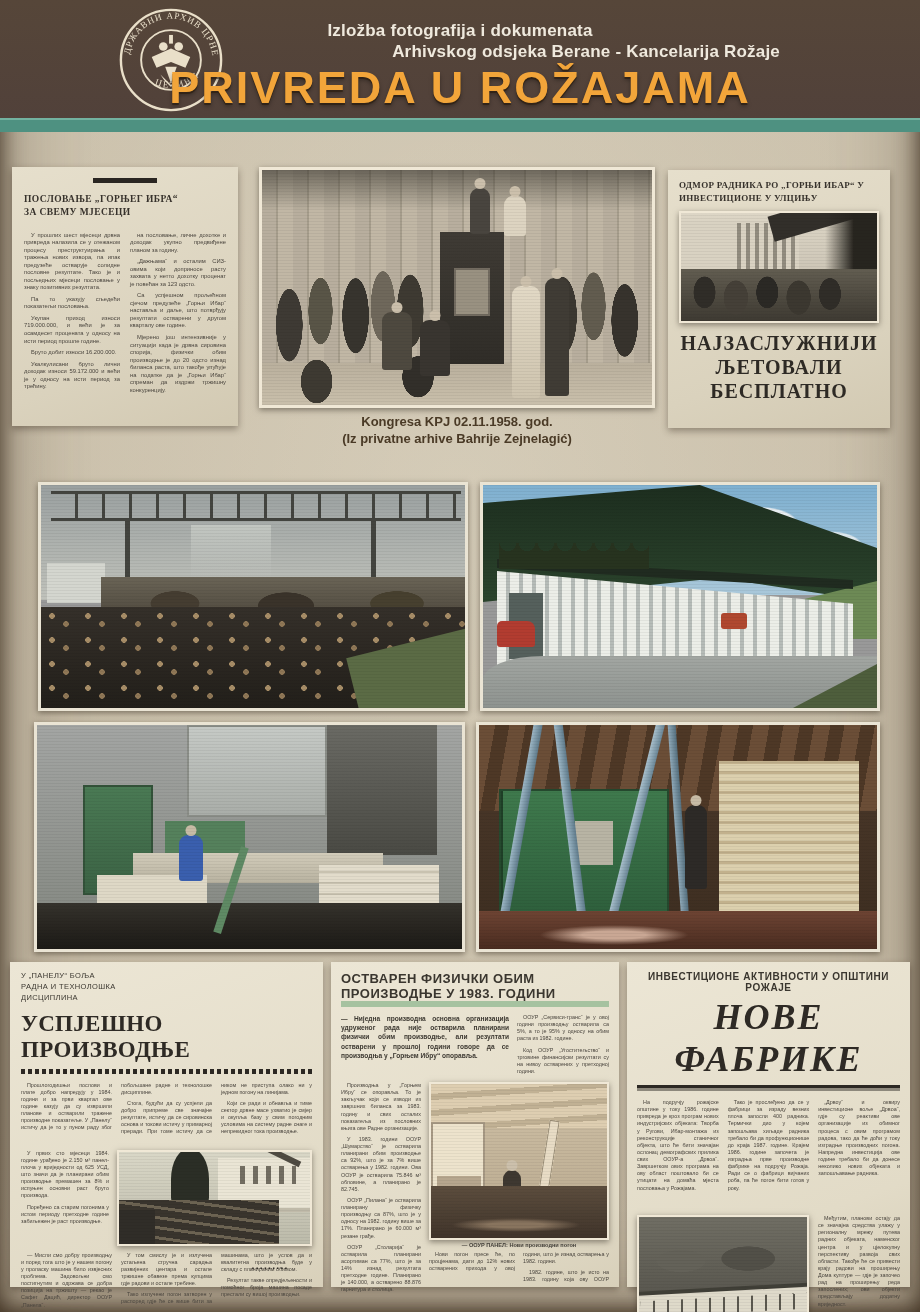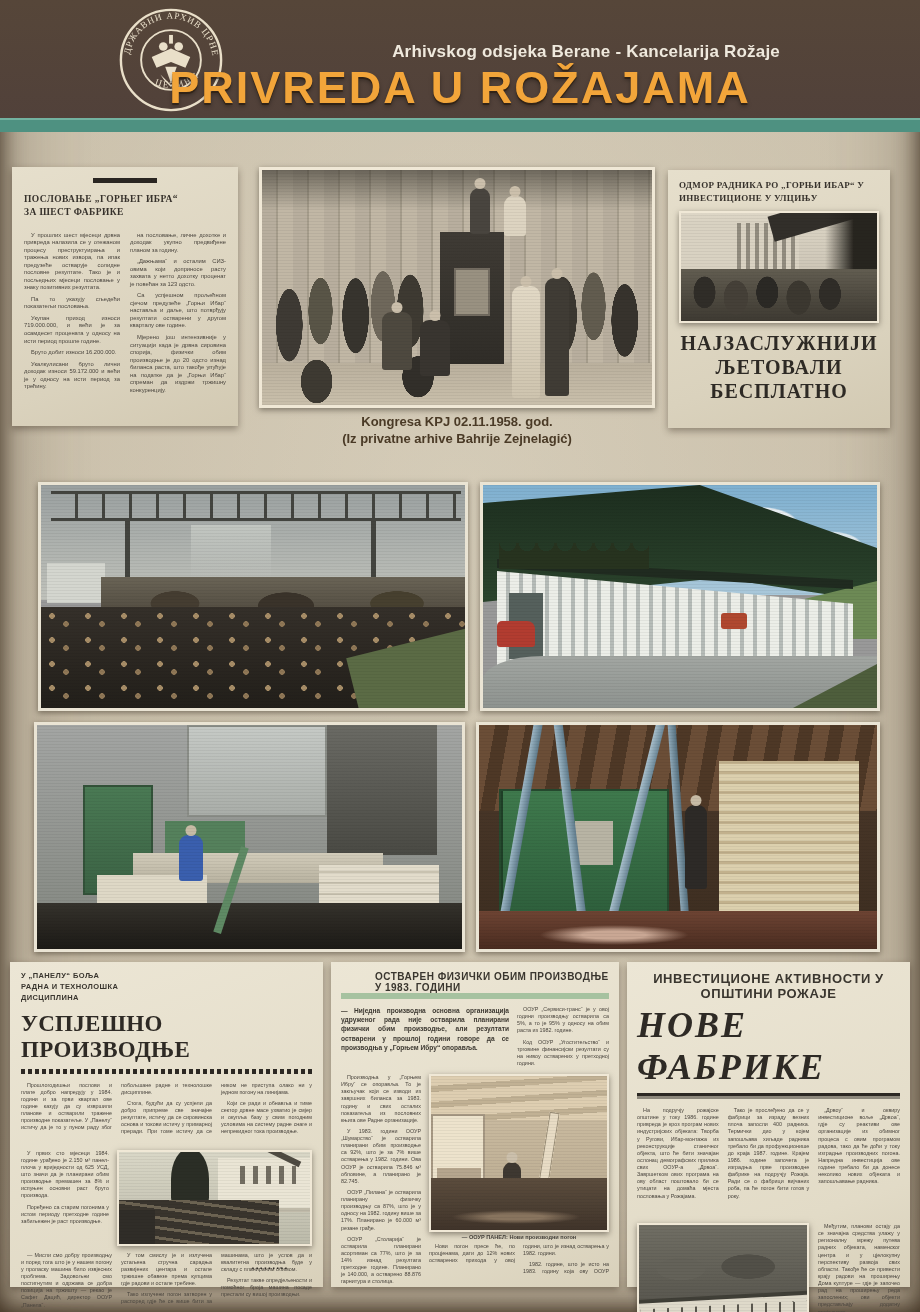--- a/index.html
+++ b/index.html
@@ -63,30 +63,31 @@
         <g fill="#e9dfc9">
           <rect x="53" y="29" width="4" height="9"></rect>
           <circle cx="47" cy="41" r="4.5"></circle>
             <circle cx="63" cy="41" r="4.5"></circle>
           <path d="M55,43 L35,52 L40,63 L55,57 L70,63 L75,52 Z"></path>
           <path d="M49,62 L55,79 L61,62 Z"></path>
           <path d="M44,70 L55,81 L66,70 L62,76 L55,83 L48,76 Z"></path>
         </g>
       </svg>
     </div>
+    <div class="abs sub1">Izložba fotografija i dokumenata</div>
     <div class="abs sub2">Arhivskog odsjeka Berane - Kancelarija Rožaje</div>
     <div class="abs main-title">PRIVREDA U ROŽAJAMA</div>
   </div>
   <div class="abs stripe"></div>
 
   <div class="abs paper" style="left:12px;top:167px;width:226px;height:259px;padding:8px 12px;">
     <div style="width:64px;height:5px;background:#2a2622;margin:3px auto 10px;"></div>
     <div class="kicker" style="font-size:9.5px;letter-spacing:.4px;line-height:1.4;">
         <div>ПОСЛОВАЊЕ „ГОРЊЕГ ИБРА“</div>
-        <div>ЗА ШЕСТ ФАБРИКЕ</div>
+        <div>ЗА СВЕМУ МЈЕСЕЦИ</div>
       </div>
     <div style="display:flex;gap:10px;margin-top:12px;">
       <div class="tiny" style="width:50%;">
           <p>У прошлих шест мјесеци дрвна привреда налазила се у отежаном процесу преструктуирања и тражења нових извора, па ипак предузеће остварује солидне пословне резултате. Тако је и посљедњих мјесеци пословање у знаку позитивних резултата.</p>
           <p>Па то указују сљедећи показатељи пословања.</p>
           <p>Укупан приход износи 719.000.000, и већи је за осамдесет процената у односу на исти период прошле године.</p>
           <p>Бруто добит износи 16.200.000.</p>
           <p>Укалкулисани бруто лични доходак износи 59.172.000 и већи је у односу на исти период за трећину.</p>
         </div>
       <div class="tiny" style="width:50%;">
@@ -227,21 +228,21 @@
     <div class="abs" style="left:88px;top:-20px;width:9px;height:255px;background:linear-gradient(90deg,#9db7c6,#5f7b8b);transform:rotate(-7deg);"></div>
     <div class="abs" style="left:150px;top:-20px;width:9px;height:255px;background:linear-gradient(90deg,#a9c0cd,#6a8696);transform:rotate(14deg);"></div>
     <div class="abs" style="left:196px;top:-20px;width:8px;height:250px;background:linear-gradient(90deg,#8fa9b8,#55707f);transform:rotate(-4deg);"></div>
     <div class="abs person" style="left:206px;top:80px;width:22px;height:84px;background:#2d2a27;"></div>
     <div class="abs" style="left:0;bottom:0;width:100%;height:38px;background:linear-gradient(#6e4433,#4a2c20);"></div>
     <div class="abs" style="left:60px;bottom:4px;width:150px;height:20px;background:radial-gradient(#c9a794 30%,transparent 70%);"></div>
     <div class="abs grain"></div>
   </div>
 
   <div class="abs paper2" style="left:10px;top:962px;width:313px;height:325px;padding:9px 11px;">
-    <div style="font-size:7.5px;font-weight:bold;color:#3a362f;letter-spacing:.4px;line-height:1.45;">
+    <div style="font-size:7.5px;font-weight:normal;color:#3a362f;letter-spacing:.4px;line-height:1.45;">
         <div>У „ПАНЕЛУ“ БОЉА</div>
         <div>РАДНА И ТЕХНОЛОШКА</div>
         <div>ДИСЦИПЛИНА</div>
       </div>
     <div class="headline" style="font-size:23px;margin:7px 0 6px;letter-spacing:.3px;">УСПЈЕШНО ПРОИЗВОДЊЕ</div>
     <div class="dotrule"></div>
     <div class="tiny2" style="margin-top:8px;column-count:3;column-gap:9px;height:64px;overflow:hidden;">
         <p>Прошлогодишњи послови и плате добро напредују у 1984. години и за први квартал ове године казују да су извршили планове и остварили тражене производне показатеље. У „Панелу“ истичу да је то у пуном раду због побољшане радне и технолошке дисциплине.</p>
         <p>Стога, будући да су успјели да добро припреме све значајне резултате, истичу да се сировинска основа и токови истичу у примарној преради. При томе истичу да се ником не приступа олако ни у једном погону на линијама.</p>
         <p>Који се ради и обнавља и тиме сектор дрвне масе ухватио је смјер и окупља базу у свим погодним условима на систему радне снаге и непрекидног тока производње.</p>
@@ -265,21 +266,21 @@
     <div class="tiny2" style="margin-top:6px;column-count:3;column-gap:9px;height:96px;overflow:hidden;">
         <p>— Мисли смо добру производњу и поред тога што је у нашем погону у проласку машина било извјесних проблема. Задовољни смо постигнутим и одржава се добра позиција на тржишту — рекао је Сафет Дацић, директор ООУР „Панела“.</p>
         <p>У том смислу је и излучена устаљена стручна сарадња развијених центара и остале тржишне обавезе према купцима гдје радови и остале требине.</p>
         <p>Тако излучени погон затворен у распоред гдје ће се више бити за машинама, што је услов да и квалитетна производња буде у складу с планираним обимом.</p>
         <p>Резултат такве опредјељености и помоћног броја машина посаде престали су вишој производњи.</p>
       </div>
     <div class="endmark abs" style="right:34px;bottom:16px;">▪▪▪▪▪▪▪▪▪</div>
   </div>
 
   <div class="abs paper2" style="left:331px;top:962px;width:288px;height:325px;padding:9px 10px;">
-    <div style="font-size:10px;font-weight:bold;color:#3a362f;letter-spacing:.5px;margin-left:34px;">ОСТВАРЕН ФИЗИЧКИ ОБИМ ПРОИЗВОДЊЕ У 1983. ГОДИНИ</div>
+    <div style="font-size:13px;font-weight:bold;color:#3a362f;letter-spacing:.5px;">ОСТВАРЕН ФИЗИЧКИ ОБИМ ПРОИЗВОДЊЕ У 1983. ГОДИНИ</div>
     <div class="greenbar"></div>
     <div style="display:flex;gap:8px;margin-top:7px;">
       <div style="width:168px;font-size:6.6px;font-weight:bold;color:#3c3831;text-align:justify;line-height:1.4;filter:blur(.15px);">— Ниједна производна основна организација удруженог рада није остварила планирани физички обим производње, али резултати остварени у прошлој години говоре да се производња у „Горњем Ибру“ опоравља.</div>
       <div class="tiny2" style="flex:1;">
           <p>ООУР „Сервиси-транс“ је у овој години производњу остварила са 5%, а то је 95% у односу на обим раста из 1982. године.</p>
           <p>Код ООУР „Угоститељство“ и трговине финансијски резултати су на нивоу остварених у претходној години.</p>
         </div>
     </div>
     <div style="display:flex;gap:8px;margin-top:3px;">
       <div class="tiny2" style="width:80px;">
@@ -303,22 +304,22 @@
         <div style="font-size:5.6px;font-weight:bold;color:#44403a;text-align:center;margin-top:2px;filter:blur(.15px);">— ООУР ПАНЕЛ: Нови производни погон</div>
         <div class="tiny2" style="margin-top:3px;column-count:2;column-gap:8px;height:34px;overflow:hidden;">
             <p>Нови погон пресе ће, по процјенама, дати до 12% нових остварених прихода у овој години, што је изнад остварења у 1982. години.</p>
             <p>1982. године, што је исто на 1983. годину која ову ООУР одређује за 84% раста обима производње.</p>
           </div>
       </div>
     </div>
   </div>
 
   <div class="abs paper2" style="left:627px;top:962px;width:283px;height:325px;padding:9px 10px;">
-    <div style="font-size:13px;font-weight:bold;color:#3a362f;letter-spacing:.6px;text-align:center;">ИНВЕСТИЦИОНЕ АКТИВНОСТИ У ОПШТИНИ РОЖАЈЕ</div>
-    <div class="headline" style="font-size:36px;font-style:italic;letter-spacing:2px;margin:3px 0 5px;font-weight:bold;">НОВЕ ФАБРИКЕ</div>
+    <div style="font-size:10px;font-weight:bold;color:#3a362f;letter-spacing:.6px;text-align:center;">ИНВЕСТИЦИОНЕ АКТИВНОСТИ У ОПШТИНИ РОЖАЈЕ</div>
+    <div class="headline" style="font-size:36px;font-style:italic;text-align:center;letter-spacing:2px;margin:3px 0 5px;font-weight:bold;">НОВЕ ФАБРИКЕ</div>
     <div style="height:6px;background:linear-gradient(#2c2823 45%,#8d887c 45%);"></div>
     <div class="tiny2" style="margin-top:8px;column-count:3;column-gap:9px;height:112px;overflow:hidden;">
         <p>На подручју рожајске општине у току 1986. године привреда је кроз програм нових индустријских објеката: Творба у Ругови, Ибар-монтажа из реконструкције станичног објекта, што ће бити значајан ослонац демографских прилика свих ООУР-а „Дрвоа“. Завршетком ових програма на ову област поштовало би се утицати на домаћа мјеста пословања у Рожајама.</p>
         <p>Тако је прослеђено да се у фабрици за израду везних плоча запосли 400 радника. Термички дио у којем запошљава хиљаде радника требало би да профункционише до краја 1987. године. Крајем 1986. године започета је изградња прве производне фабрике на подручју Рожаја. Ради се о фабрици виjчаних роба, па ће погон бити готов у року.</p>
         <p>„Дрвоу“ и оквиру инвестиционе воље „Дрвоа“, гдје су реактиви ове организације из обимног процеса с овим програмом радова, тако да ће доћи у току изградње производних погона. Напредна инвестиција ове године требало би да донесе неколико нових објеката и запошљавање радника.</p>
       </div>
     <div style="display:flex;gap:9px;margin-top:4px;">
       <div class="photo bw" style="position:relative;width:172px;height:138px;border-width:2px;">
         <div class="abs" style="left:0;top:0;width:100%;height:100%;background:linear-gradient(#6a6a60,#53534a 58%,#c2beae 60%,#b5b1a0);"></div>
         <div class="abs" style="left:0;top:20px;width:100%;height:48px;background:

